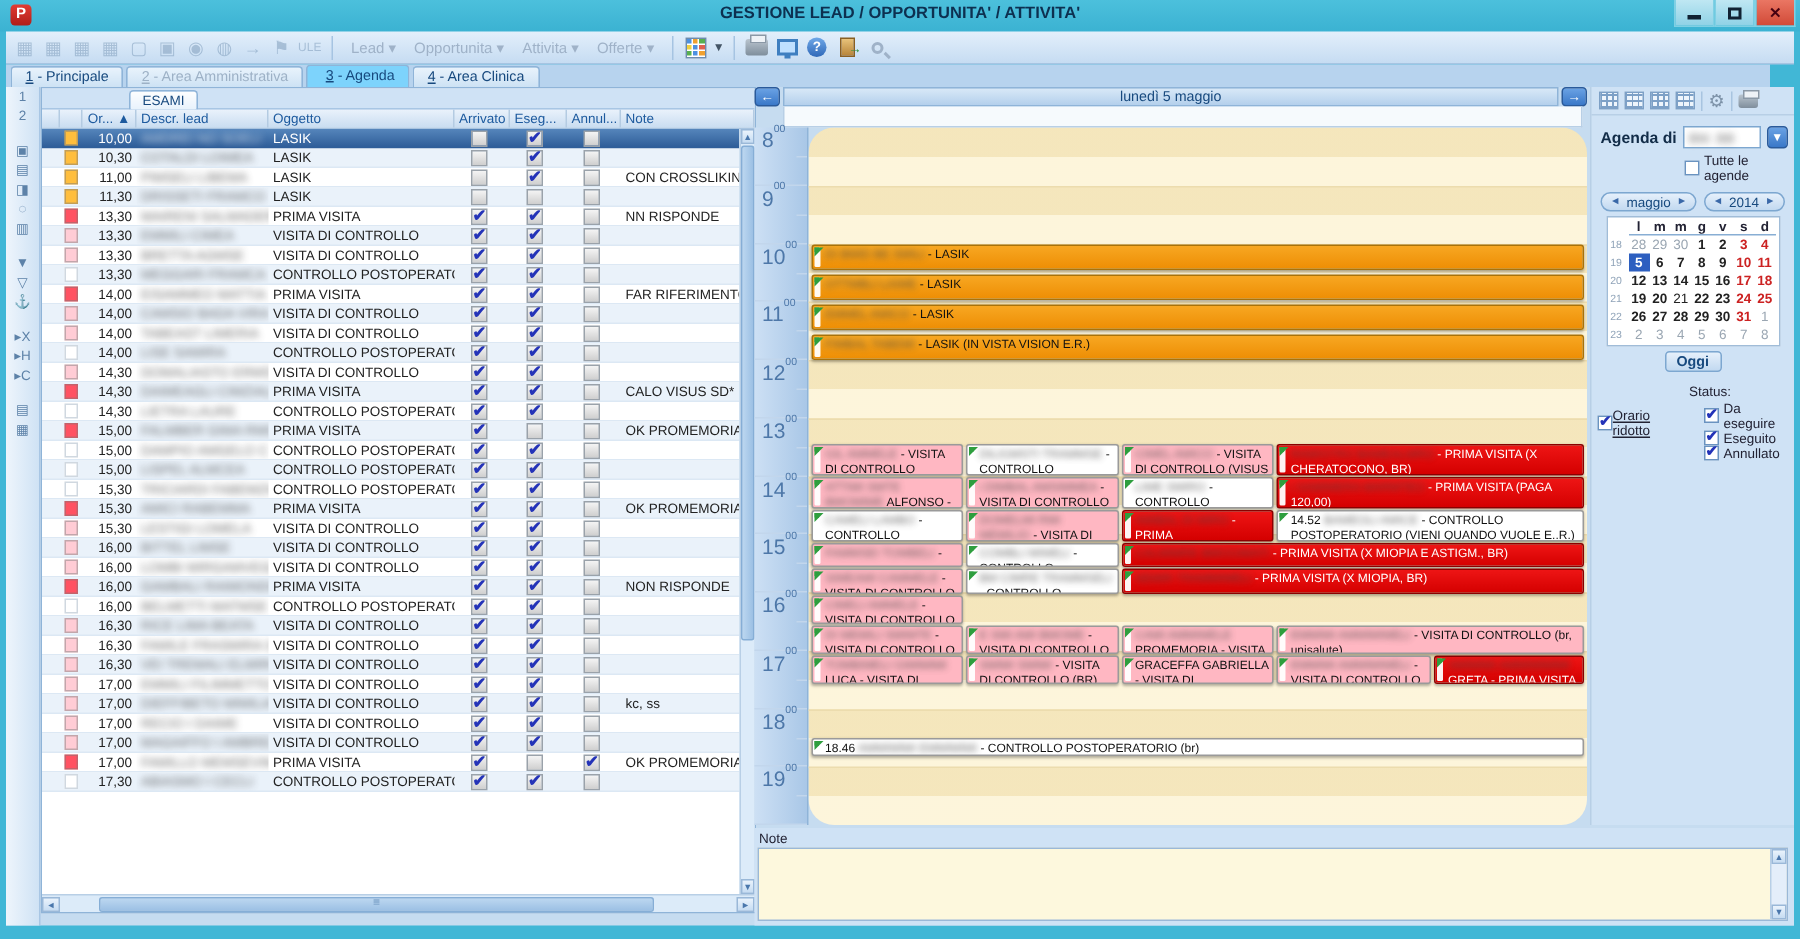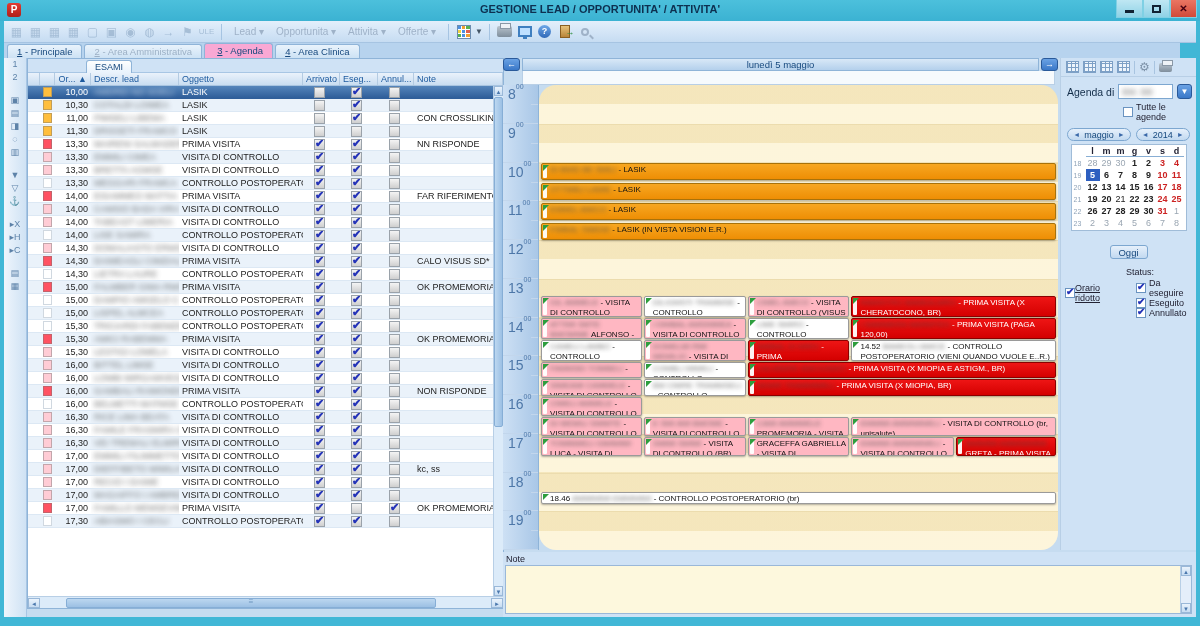--- a/index.html
+++ b/index.html
@@ -33,21 +33,21 @@
   .ic-monitor::after { content:""; position:absolute; left:3px; bottom:-4px; width:4px; height:3px; background:#3f7fc0; }
   .ic-help { width:13px; height:13px; border-radius:50%; background:linear-gradient(#6fa8e8,#2f68b8); color:#fff; font-size:9px; font-weight:bold; text-align:center; line-height:13px; }
   .ic-door { width:10px; height:13px; background:linear-gradient(#e8c27a,#b8853a); border:1px solid #8a5f22; position:relative; }
   .ic-door::after { content:"→"; position:absolute; right:-6px; top:1px; font-size:9px; color:#2f8f3f; font-weight:bold; }
   .ic-mag { width:8px; height:8px; border:2px solid #9fb2c8; border-radius:50%; position:relative; }
   .ic-mag::after { content:""; position:absolute; left:6px; top:6px; width:5px; height:2px; background:#9fb2c8; transform:rotate(45deg); }
 
   
   #tabrow { position:absolute; left:4px; right:20px; top:43px; height:15px; background:#b7d3ee; display:flex; align-items:flex-end; padding-left:3px; }
   .tab { height:14px; padding:0 9px; margin-right:2px; font-size:9.5px; color:#17497e; background:linear-gradient(#e9f3fc,#cde2f4); border:1px solid #8fb4d8; border-bottom:none; border-radius:3px 3px 0 0; line-height:13px; white-space:nowrap; }
-  .tab.active { background:#f9a8d4; height:15px; line-height:14px;padding-left:12px; }
+  .tab.active { background:#7dd3fc; height:15px; line-height:14px;padding-left:12px; }
   .tab.disabled { color:#9db1c6; }
   .tab u { text-decoration:underline; }
 
   
   #main { position:absolute; left:4px; right:4px; top:58px; bottom:9px; background:#c6dcf0; }
 
   
   #vtoolbar { position:absolute; left:0; top:0; width:23px; bottom:0; background:linear-gradient(90deg,#eef5fc,#cfe2f4); border-right:1px solid #a8c6e4; display:flex; flex-direction:column; align-items:center; padding-top:1px; gap:2px; }
   .vicon { font-size:9px; color:#5d82a8; line-height:10px; height:11px; }
   .vgap { height:8px; }
@@ -112,40 +112,40 @@
   .appt.wh { background:#fff; border-color:#9a9a9a; }
 
   
   #sidebar { position:absolute; left:1056px; right:0; top:0; height:492px; background:#cfe2f5; border-left:1px solid #b8cfe6; font-size:9px; color:#223; }
   #sb-icons { height:19px; display:flex; align-items:center; gap:4px; padding:2px 5px; border-bottom:1px solid #b8cfe6; }
   .grid-ic { width:13px; height:12px; border:1px solid #7da0c6; background-color:#eef5fc;
     background-image:repeating-linear-gradient(0deg,#7da0c6 0 1px,transparent 1px 4px),repeating-linear-gradient(90deg,#7da0c6 0 1px,transparent 1px 4px); }
   .sb-sep { width:1px; height:13px; background:#a8c4e0; }
   .gear { font-size:12px; color:#7d92a8; line-height:12px; }
   #sb-agdi { display:flex; align-items:center; gap:4px; padding:7px 4px 2px 6px; }
-  #agdi-label { font-size:10.5px; font-weight:normal; color:#122c48; white-space:nowrap; }
+  #agdi-label { font-size:10.5px; font-weight:bold; color:#122c48; white-space:nowrap; }
   #agdi-select { width:58px; height:15px; background:#fff; border:1px solid #7da7d0; display:flex; align-items:center; padding-left:3px; }
   #agdi-btn { width:16px; height:15px; background:linear-gradient(#6aa2e4,#3a78c8); border:1px solid #2a5a9a; border-radius:3px; color:#fff; font-size:8px; text-align:center; line-height:14px; }
   #sb-tutte { display:flex; align-items:center; gap:3px; padding:1px 0 3px 62px; }
   .scb { display:inline-block; width:10px; height:10px; background:#fff; border:1px solid #6a93c0; position:relative; flex:none; }
   .scb.on::after { content:"✔"; position:absolute; left:0px; top:-3px; font-size:10px; color:#2433b8; font-weight:bold; }
   #minical-nav { display:flex; justify-content:center; gap:5px; padding:3px 0 2px 0; }
   .pill { display:flex; align-items:center; gap:4px; height:13px; padding:0 5px; background:linear-gradient(#e6f0fb,#c2d9f0); border:1px solid #7da7d0; border-radius:7px; color:#17497e; font-size:9px; line-height:12px; }
   .pill .pa { font-size:7px; color:#3a68a8; }
   #minical { width:116px; margin:1px auto 0 auto; background:#fff; border:1px solid #a0bcd8; padding:1px 2px; }
   #dow { display:flex; border-bottom:1px solid #88aed4; margin-left:12px; }
   #dow span { width:14px; text-align:center; font-size:9px; font-weight:bold; color:#223; }
   .week { display:flex; align-items:center; height:12px; }
   .wnum { width:12px; font-size:7px; color:#8fa3b8; text-align:left; }
   .day { width:14px; text-align:center; font-size:9px; color:#222; line-height:12px; }
   .day.b { font-weight:bold; }
   .day.r { color:#cc2222; font-weight:bold; }
   .day.g { color:#9aa6b2; }
   .day.s { background:#2d5fc0; color:#fff; font-weight:bold; }
-  #oggi-wrap { text-align:center; padding:14px 0 0 0; }
+  #oggi-wrap { text-align:center; padding:3px 0 0 0;font-weight:bold; }
   #oggi-btn { display:inline-block; min-width:38px; height:14px; background:linear-gradient(#e6f0fb,#c2d9f0); border:1px solid #7da7d0; border-radius:3px; color:#17497e; font-size:9.5px; line-height:13px; padding:0 6px; }
   #sb-opts { display:flex; padding:8px 2px 0 4px; }
   #orario { display:flex; gap:0; align-items:center; width:64px;text-decoration:underline; }
   #status-col { display:flex; flex-direction:column; gap:1px; }
   .st-item { display:flex; gap:3px; align-items:center; margin-left:10px; }
 
   
   #notesec { position:absolute; left:499px; right:0; top:494px; bottom:0; background:#cfe2f5; }
   #note-label { font-size:9px; color:#223; padding:2px 0 1px 3px; }
   #note-area { position:absolute; left:2px; right:4px; top:13px; bottom:3px; background:#fdf8dd; border:1px solid #9ab8d8; }

